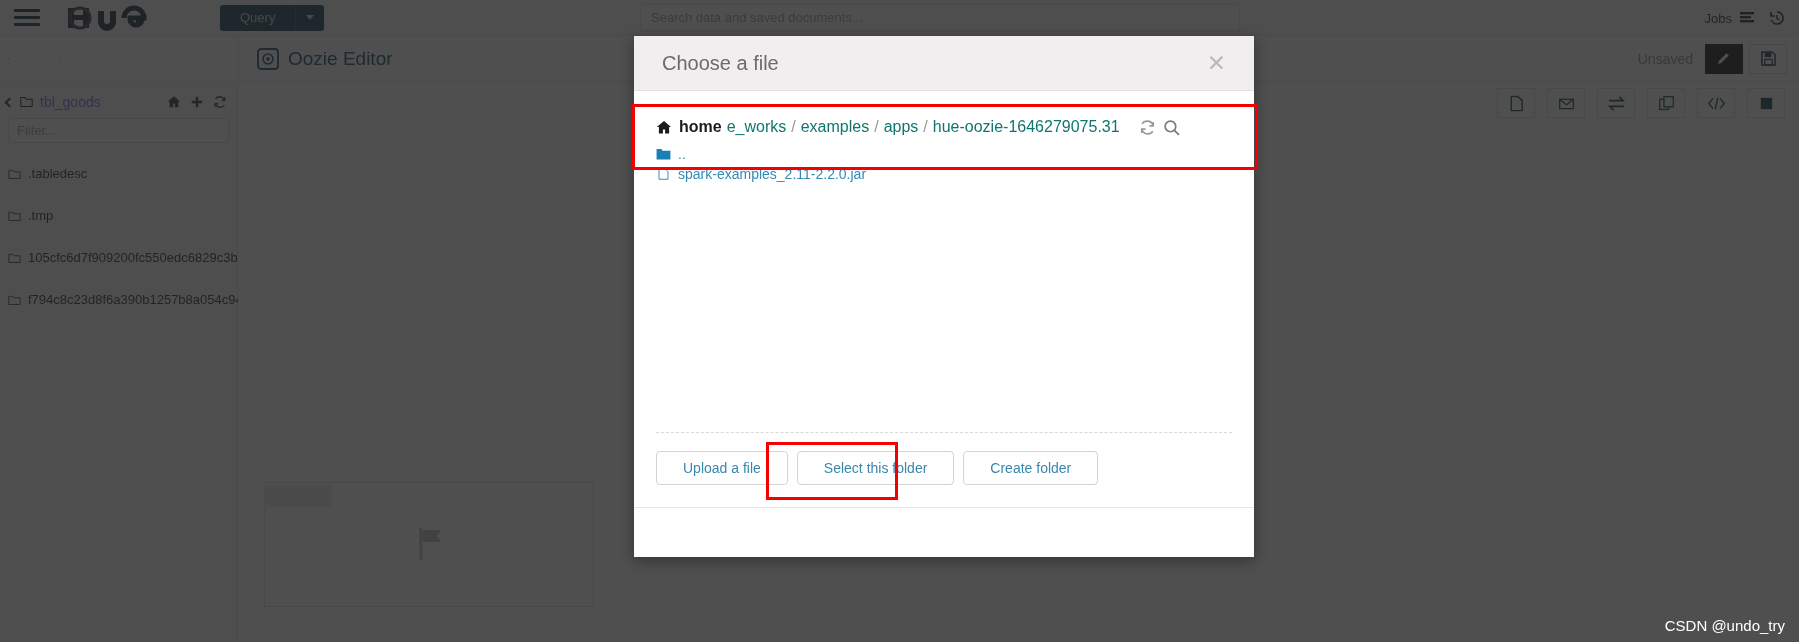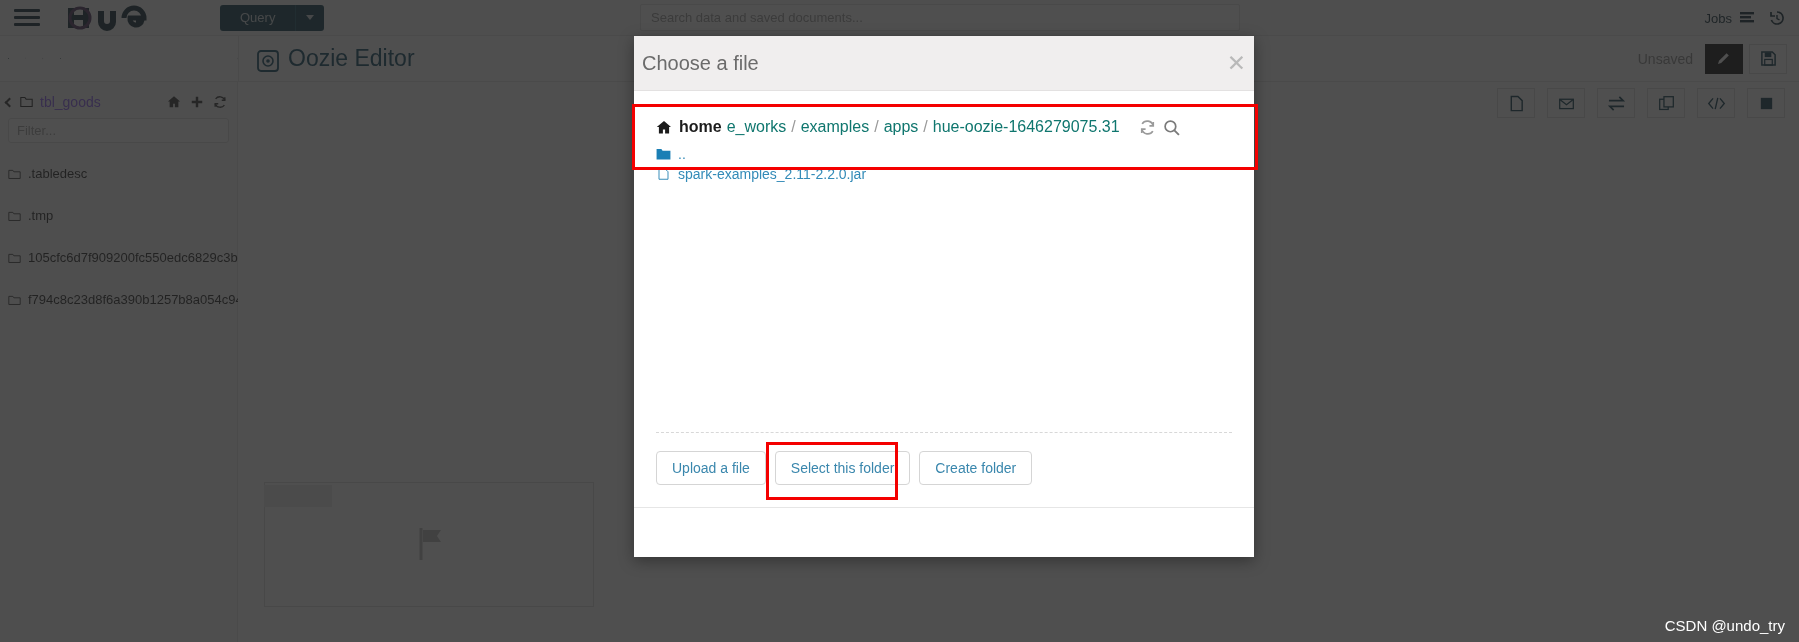--- a/index.html
+++ b/index.html
@@ -45,21 +45,21 @@
   
   .subbar {
     position: absolute; top: 36px; left: 0; right: 0; height: 46px;
     background: #fdfdfd; border-bottom: 1px solid #e6e6e6;
     display: flex; align-items: center;
   }
   .subbar-icons { display: flex; align-items: center; gap: 16px; padding-left: 8px; width: 238px; color: #0a2733; }
   .subbar-icons .ic { width: 19px; height: 19px; cursor: pointer; }
   .doc-ic { margin-left: 160px; }
   .sep-v { width: 1px; height: 46px; background: #e6e6e6; }
-  .editor-title { display: flex; align-items: flex-end; gap: 9px; padding-left: 18px; color: #0b4560; font-size: 23px; }
+  .editor-title { display: flex; align-items: flex-end; gap: 9px; padding-left: 18px; color: #0b4560; font-size: 19px; }
   .subbar-right { margin-left: auto; display: flex; align-items: center; gap: 0; padding-right: 12px; }
   .unsaved { color: #8d8d8d; font-size: 14px; margin-right: 12px; }
   .btn-dark { width: 38px; height: 30px; background: #0a0a0a; display: flex; align-items: center; justify-content: center; color: #fff; cursor: pointer; }
   .btn-out { width: 38px; height: 30px; border: 1px solid #d9d9d9; display: flex; align-items: center; justify-content: center; color: #0b3a4c; cursor: pointer; margin-left: 6px; }
 
   
   .assist {
     position: absolute; top: 82px; left: 0; width: 238px; bottom: 0;
     background: #fbfbfb; border-right: 1px solid #e6e6e6; padding: 8px 0 0 0;
   }
@@ -83,38 +83,38 @@
   .flag-wrap { position: absolute; display: flex; align-items: center; justify-content: center; color: #c2c2c2; }
 
   
   .modal {
     position: absolute; z-index: 100; left: 634px; top: 36px; width: 620px; height: 521px;
     background: #fff; box-shadow: 0 4px 14px rgba(0,0,0,0.35);
     display: flex; flex-direction: column;
   }
   .modal-header {
     height: 55px; background: #f0eeee; border-bottom: 1px solid #e3e1e1;
-    display: flex; align-items: center; padding: 0 8px;
+    display: flex; align-items: center; padding: 0 28px;
   }
   .modal-title { font-size: 20px; color: #6b6b6b; font-weight: normal; }
   .modal-close { margin-left: auto; font-size: 23px; color: #b9b9b9; cursor: pointer; line-height: 1; font-weight: 300; }
   .modal-body { flex: 1; padding: 18px 22px 0 22px; display: flex; flex-direction: column; position: relative; }
   .breadcrumb { display: flex; align-items: center; font-size: 16px; gap: 5px; padding-top: 9px; }
   .bc-home { display: flex; align-items: center; gap: 7px; color: #1c1c1c; font-weight: bold; }
   .bc-link { color: #0f766e; cursor: pointer; }
   .bc-sep { color: #9a9a9a; }
   .bc-tools { margin-left: 14px; display: flex; gap: 7px; color: #9a9a9a; }
   .file-list { margin-top: 8px; font-size: 14px; }
   .file-row { display: flex; align-items: center; gap: 7px; padding: 2px 0; cursor: pointer; color: #338bb8; }
   .folder-ic { width: 15px; height: 12px; }
   .divider { border-top: 1px dashed #d8d8d8; margin-top: auto; }
   .modal-actions { display: flex; gap: 9px; padding: 18px 0 22px 0; }
   .mbtn {
     border: 1px solid #d5d5d5; border-radius: 4px; background: #fff; color: #3a87ad;
-    font-size: 14px; padding: 8px 15px; cursor: pointer; font-family: inherit;
+    font-size: 14px; padding: 8px 26px; cursor: pointer; font-family: inherit;
   }
   .modal-footer { height: 50px; border-top: 1px solid #e6e6e6; background: #fff; }
 
   
   .anno { position: absolute; border: 3px solid #f40000; z-index: 200; pointer-events: none; }
 
   
   .watermark { position: absolute; right: 14px; bottom: 8px; color: #ffffff; font-size: 15px; z-index: 300; }
 </style>
 </head>

